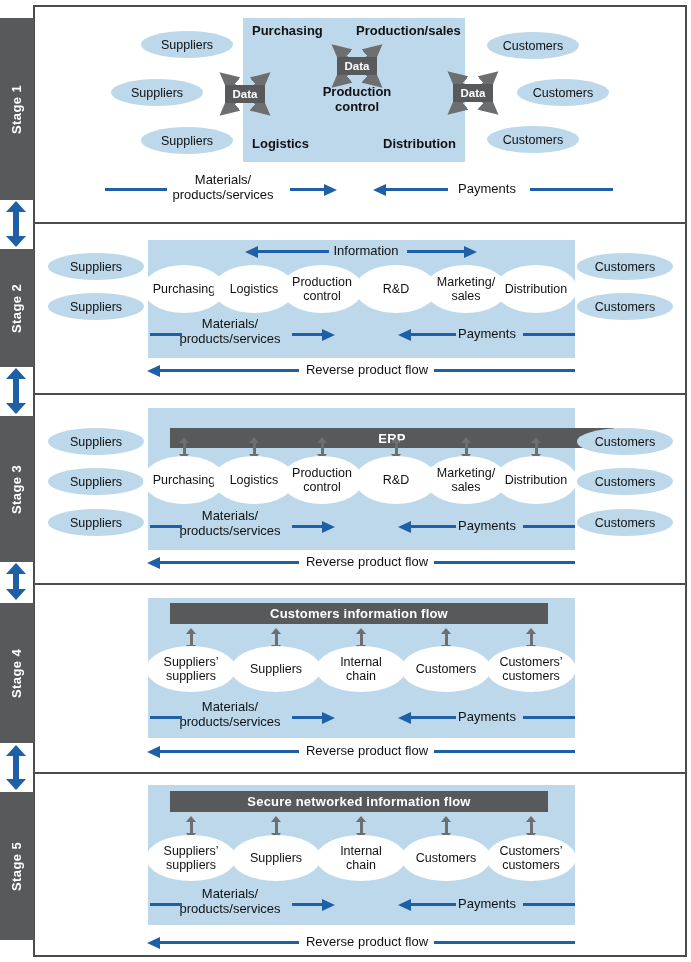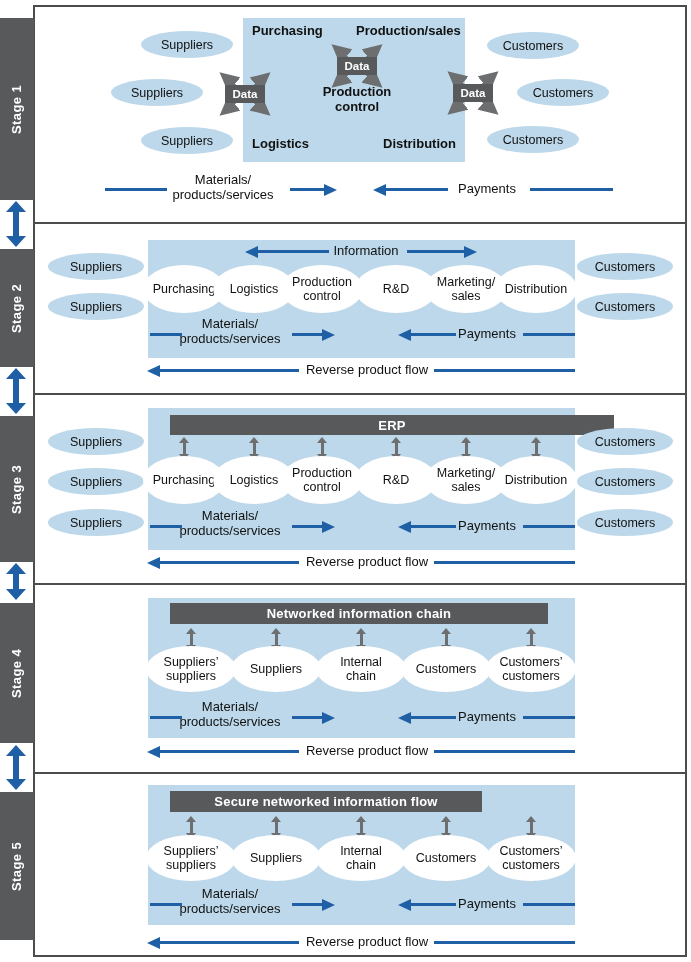--- a/index.html
+++ b/index.html
@@ -189,21 +189,21 @@
   <div class="ln" style="left:411px;top:333px;width:45px"></div>
   <div class="flbl" style="left:451px;top:326px;width:72px">Payments</div>
   <div class="ln" style="left:523px;top:333px;width:52px"></div>
 
   <div class="al" style="left:147px;top:365px"></div>
   <div class="ln" style="left:160px;top:369px;width:139px"></div>
   <div class="flbl" style="left:300px;top:362px;width:134px">Reverse product flow</div>
   <div class="ln" style="left:434px;top:369px;width:141px"></div>
 
   <div class="bluebox" style="left:148px;top:408px;width:427px;height:142px"></div>
-  <div class="darkbar" style="left:170px;top:415px;width:444px;height:20px">ERP</div>
+  <div class="darkbar" style="left:170px;top:428px;width:444px;height:20px">ERP</div>
   <div class="vd" style="left:178px;top:437px">
       <div class="t"></div>
       <div class="s"></div>
       <div class="b"></div>
     </div>
   <div class="vd" style="left:248px;top:437px">
       <div class="t"></div>
       <div class="s"></div>
       <div class="b"></div>
     </div>
@@ -253,21 +253,21 @@
   <div class="ln" style="left:411px;top:525px;width:45px"></div>
   <div class="flbl" style="left:451px;top:518px;width:72px">Payments</div>
   <div class="ln" style="left:523px;top:525px;width:52px"></div>
 
   <div class="al" style="left:147px;top:557px"></div>
   <div class="ln" style="left:160px;top:561px;width:139px"></div>
   <div class="flbl" style="left:300px;top:554px;width:134px">Reverse product flow</div>
   <div class="ln" style="left:434px;top:561px;width:141px"></div>
 
   <div class="bluebox" style="left:148px;top:598px;width:427px;height:140px"></div>
-  <div class="darkbar" style="left:170px;top:603px;width:378px;height:21px">Networked information chain</div>
+  <div class="darkbar" style="left:170px;top:603px;width:378px;height:21px">Customers information flow</div>
   <div class="vd" style="left:185px;top:628px">
       <div class="t"></div>
       <div class="s"></div>
       <div class="b"></div>
     </div>
   <div class="vd" style="left:270px;top:628px">
       <div class="t"></div>
       <div class="s"></div>
       <div class="b"></div>
     </div>
@@ -305,21 +305,21 @@
   <div class="ln" style="left:411px;top:716px;width:45px"></div>
   <div class="flbl" style="left:451px;top:709px;width:72px">Payments</div>
   <div class="ln" style="left:523px;top:716px;width:52px"></div>
 
   <div class="al" style="left:147px;top:746px"></div>
   <div class="ln" style="left:160px;top:750px;width:139px"></div>
   <div class="flbl" style="left:300px;top:743px;width:134px">Reverse product flow</div>
   <div class="ln" style="left:434px;top:750px;width:141px"></div>
 
   <div class="bluebox" style="left:148px;top:785px;width:427px;height:140px"></div>
-  <div class="darkbar" style="left:170px;top:791px;width:312px;height:21px">Secure networked information flow</div>
+  <div class="darkbar" style="left:170px;top:791px;width:378px;height:21px">Secure networked information flow</div>
   <div class="vd" style="left:185px;top:816px">
       <div class="t"></div>
       <div class="s"></div>
       <div class="b"></div>
     </div>
   <div class="vd" style="left:270px;top:816px">
       <div class="t"></div>
       <div class="s"></div>
       <div class="b"></div>
     </div>

